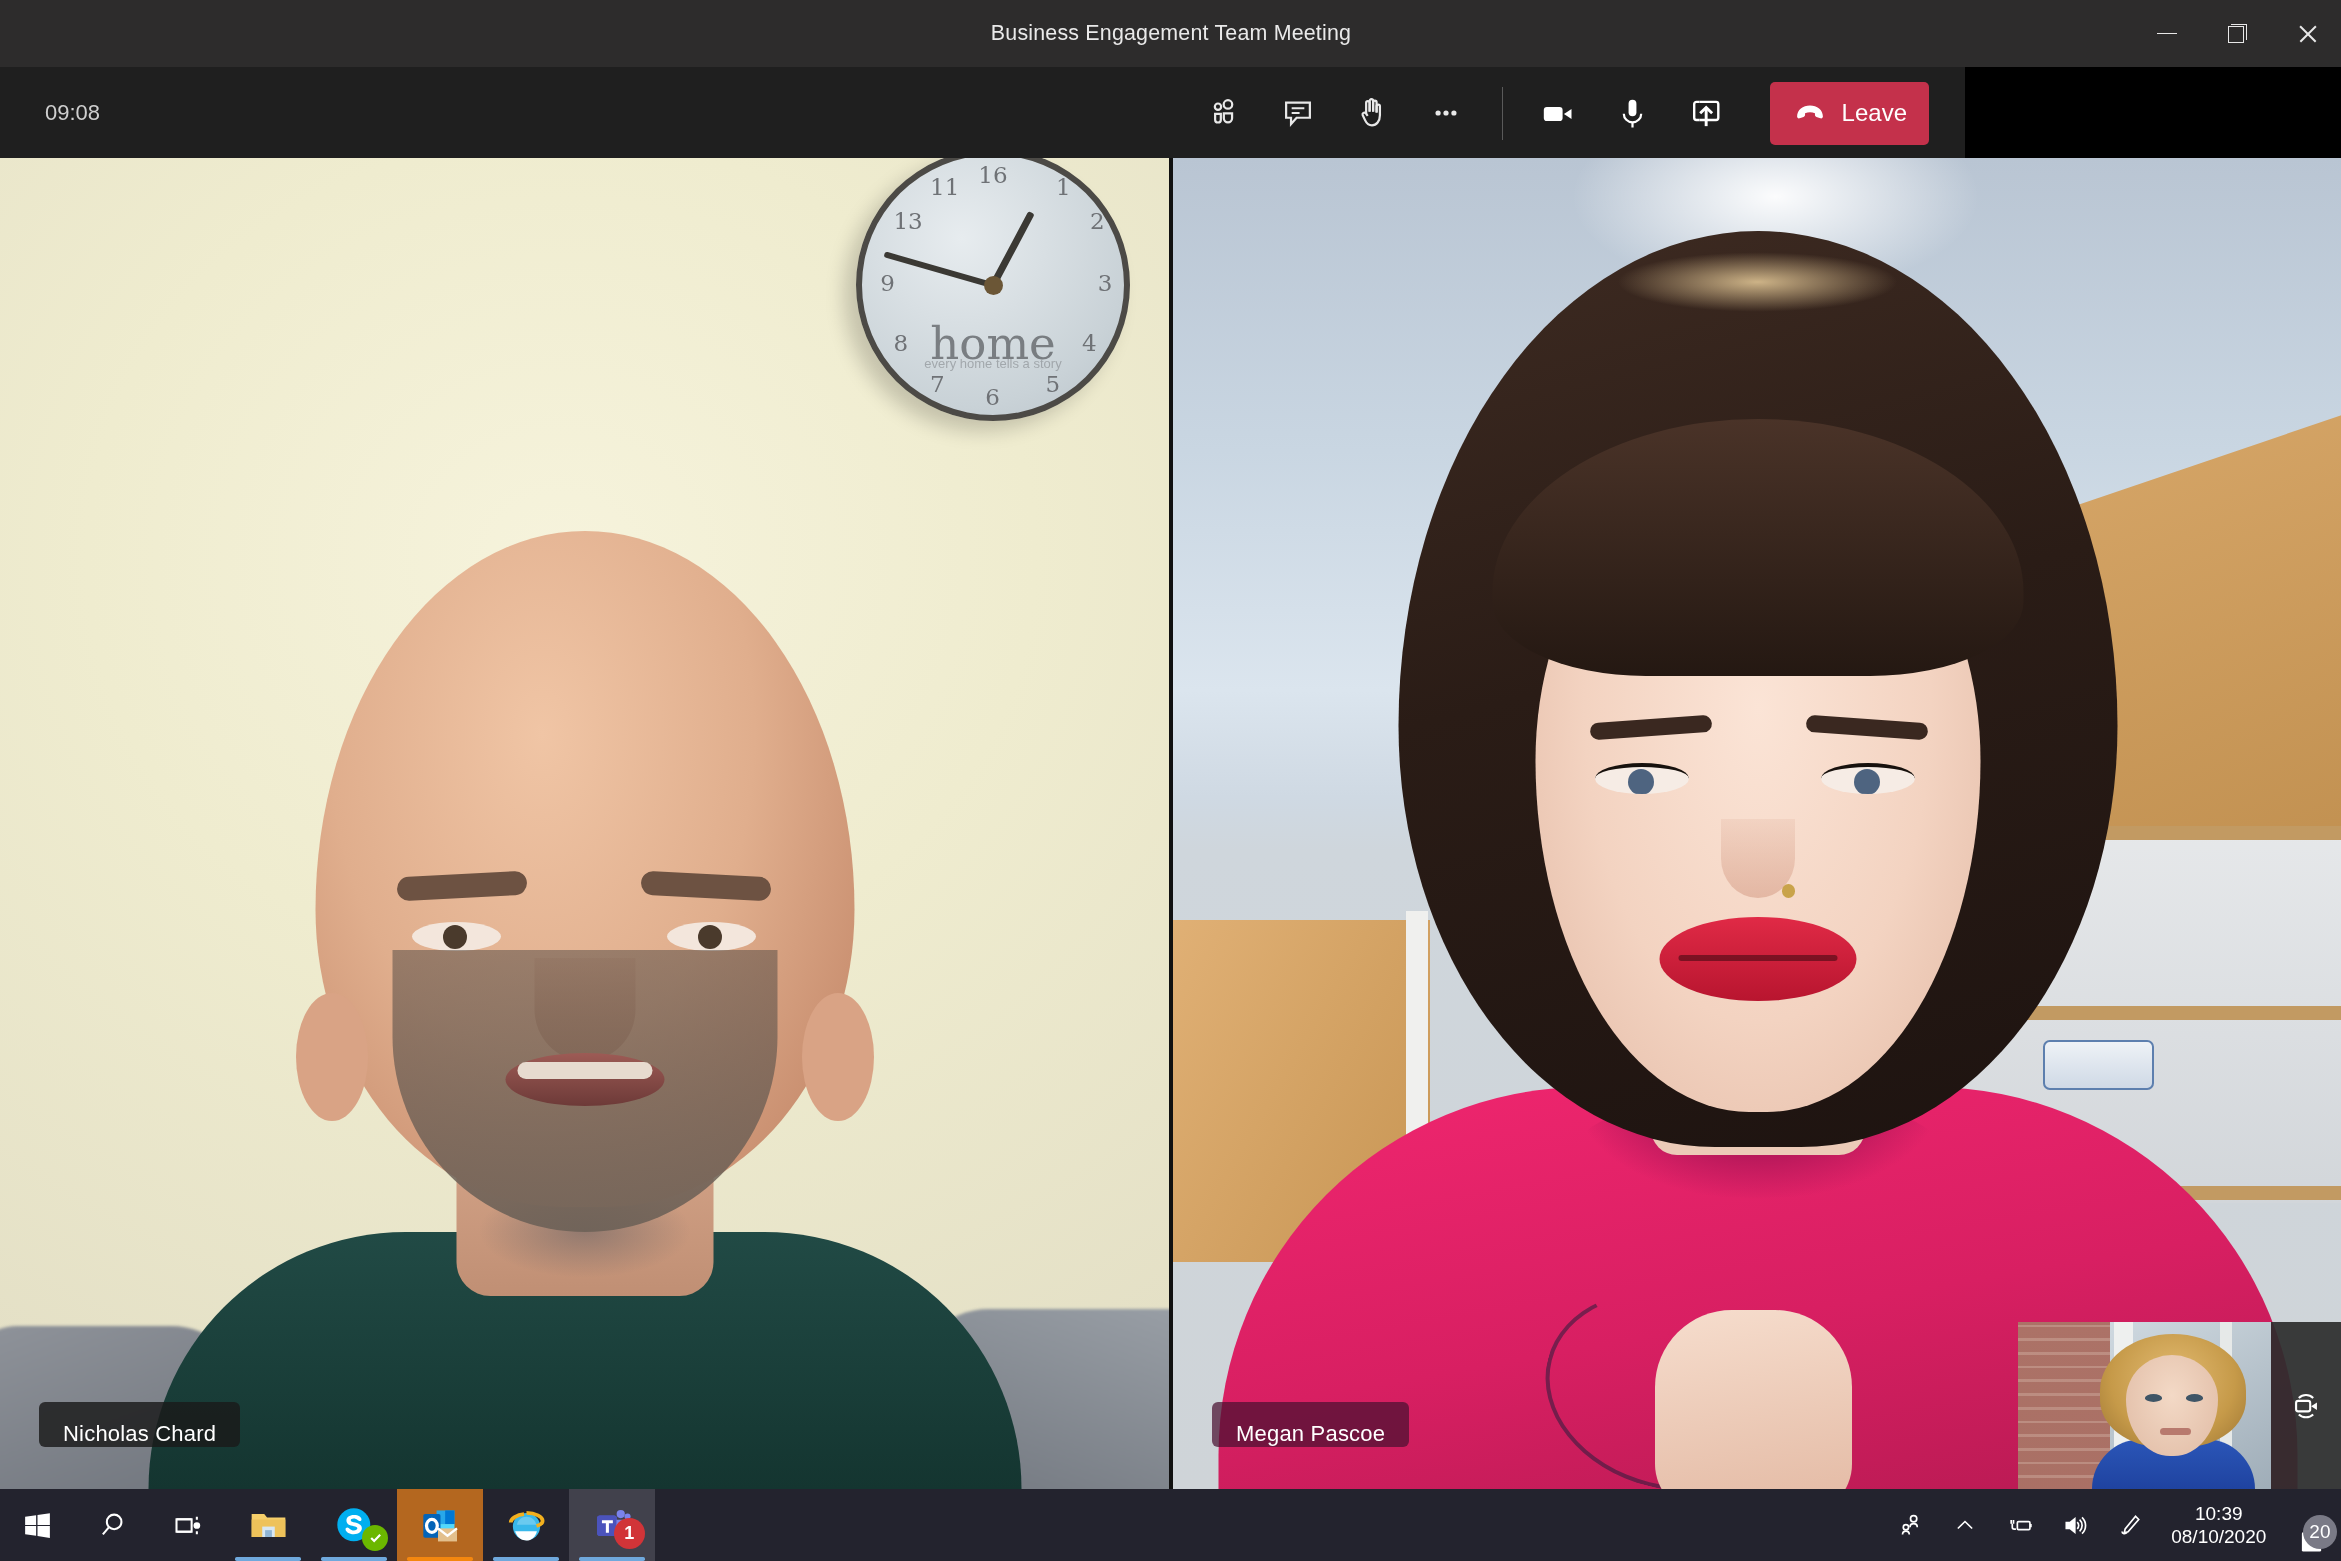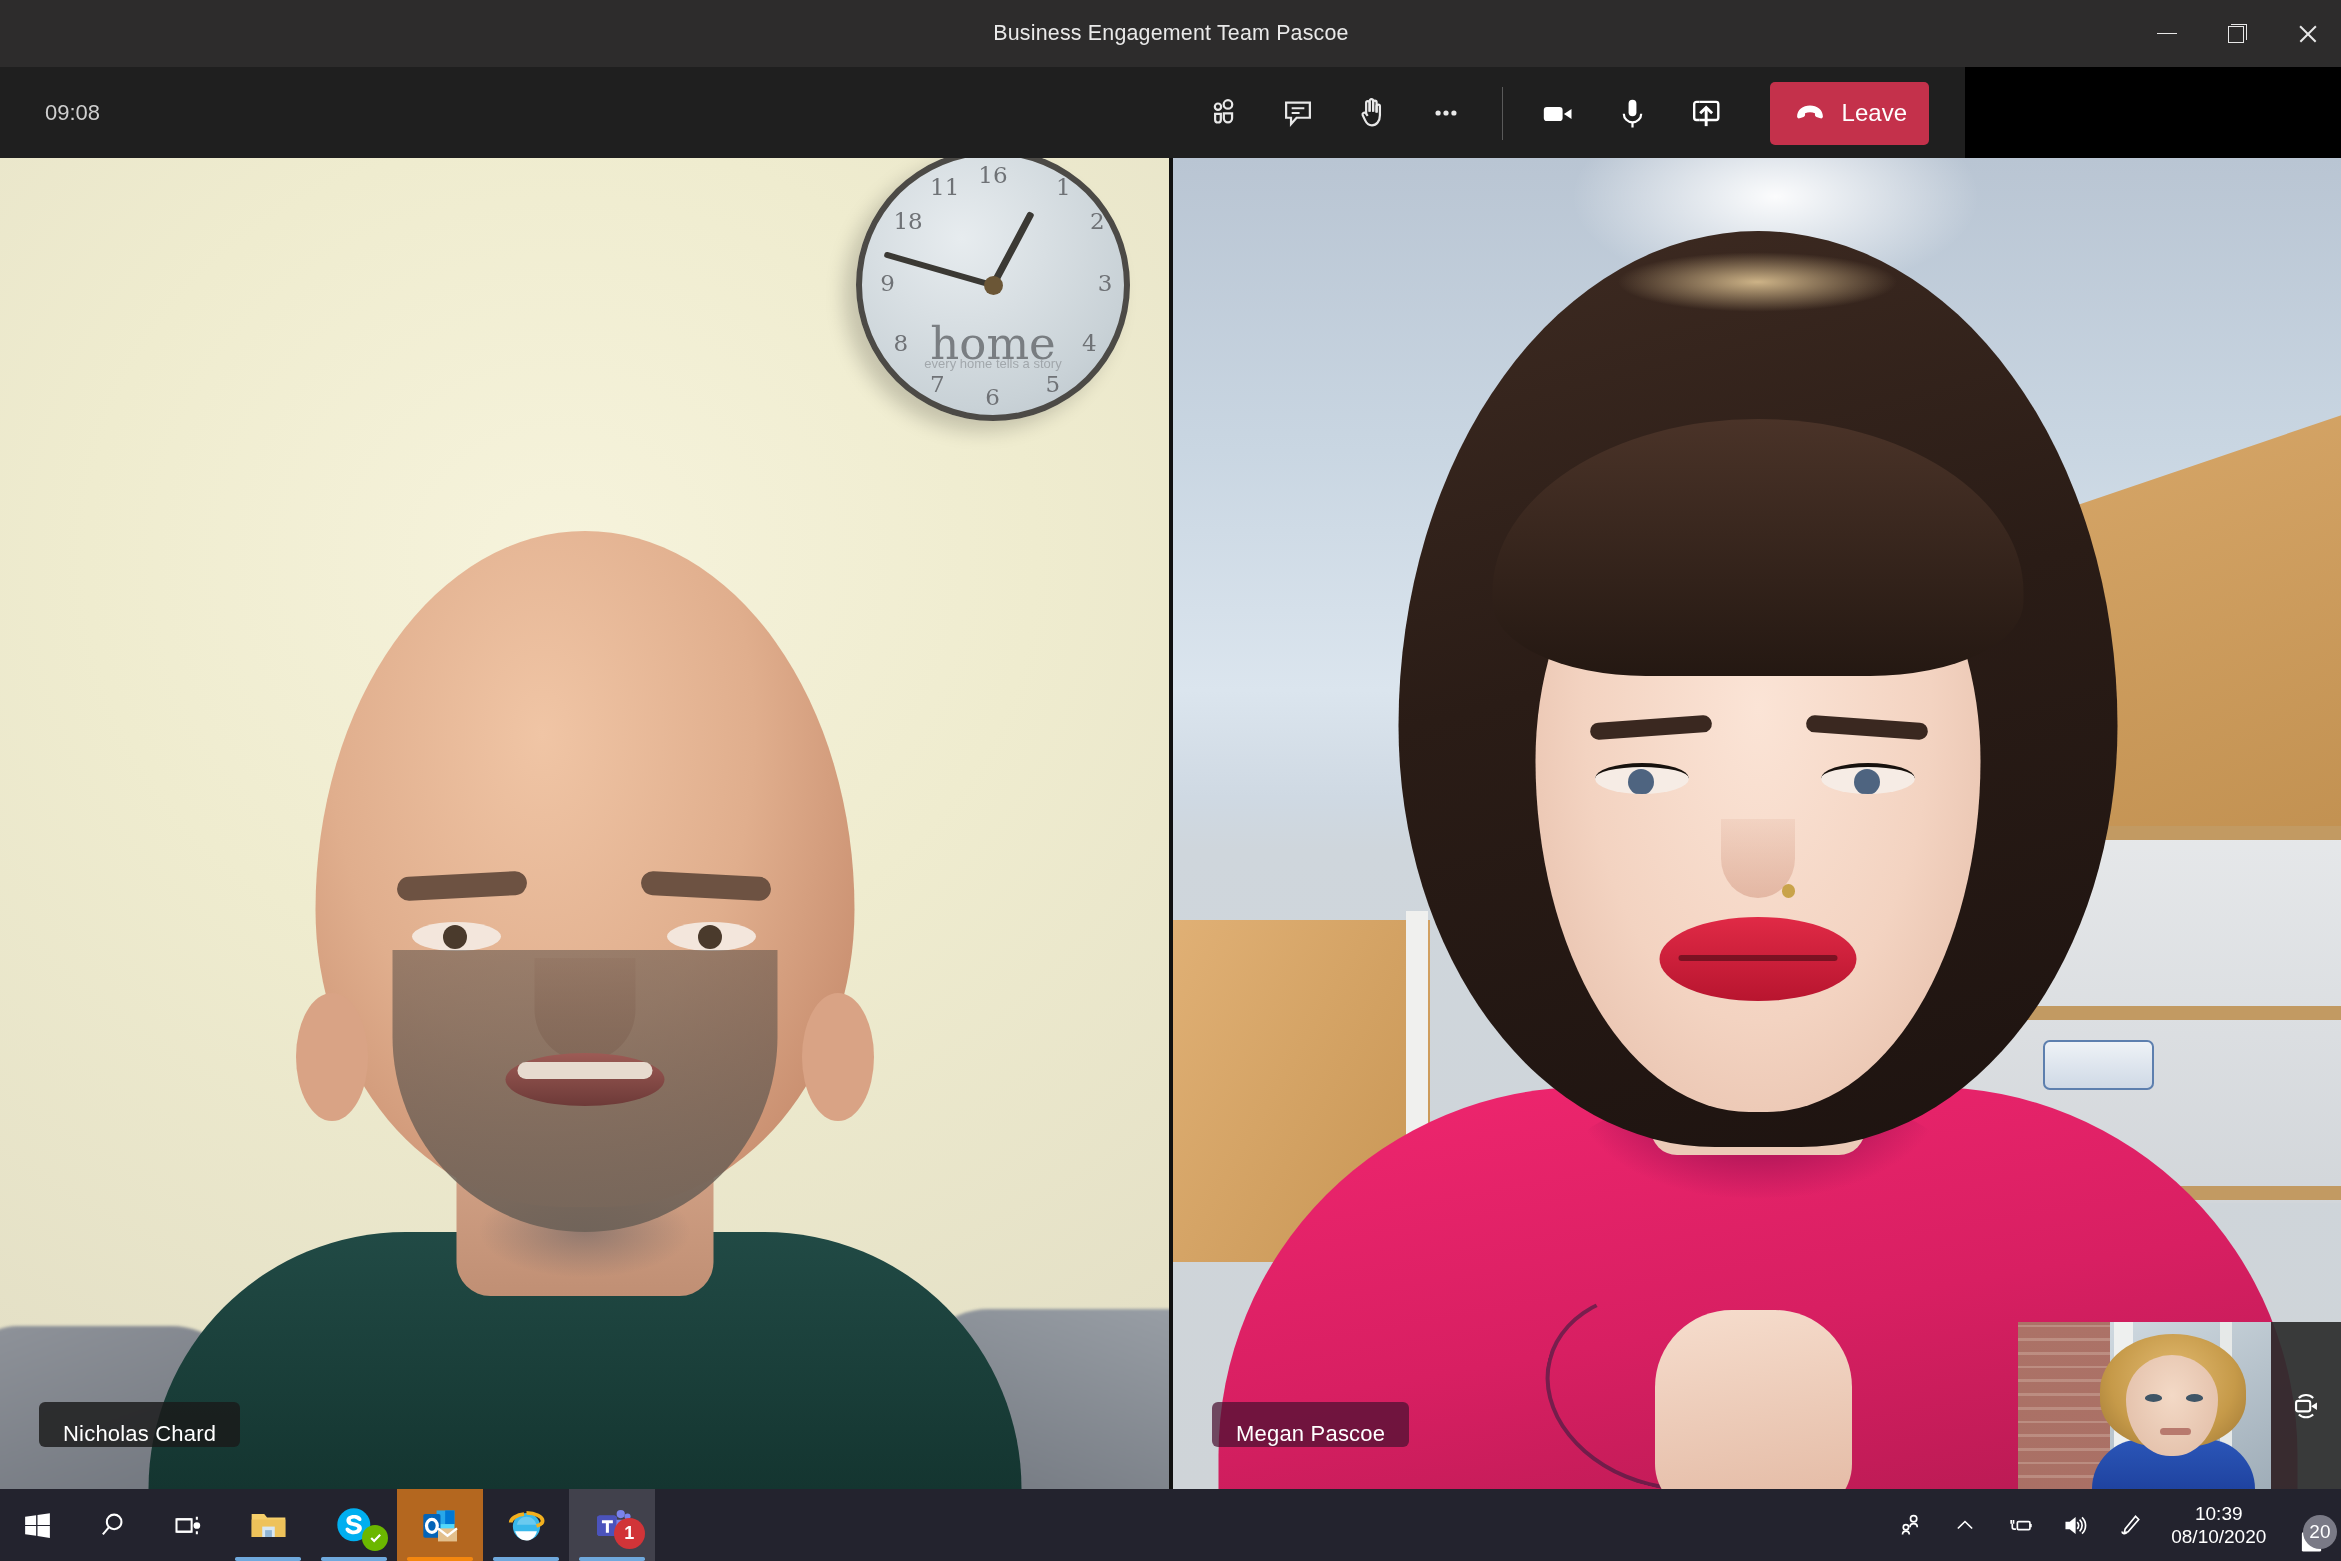--- a/index.html
+++ b/index.html
@@ -235,21 +235,21 @@
                 display:flex; align-items:flex-end; justify-content:center; }
   .notif-count { position:absolute; right:5.1px; bottom:10.3px; width:34px; height:34px; border-radius:50%;
                  background:#7a7a86; color:#fff; font-size:19px;
                  display:flex; align-items:center; justify-content:center; }
   svg { display:block; }
 </style>
 </head>
 <body>
 
 <div class="titlebar">
-  <div class="titlebar-title">Business Engagement Team Pascoe</div>
+  <div class="titlebar-title">Business Engagement Team Meeting</div>
   <div class="win-controls">
     <div class="win-btn">
         <span class="wc-min"></span>
       </div>
     <div class="win-btn">
         <span class="wc-res"></span>
       </div>
     <div class="win-btn">
         <span class="wc-close"></span>
       </div>
@@ -341,21 +341,21 @@
       <span class="clock-num" style="left:50%;top:6.8px;transform:translateX(-50%)">16</span>
       <span class="clock-num" style="left:74%;top:19px">1</span>
       <span class="clock-num" style="left:87%;top:53px">2</span>
       <span class="clock-num" style="left:90%;top:115px">3</span>
       <span class="clock-num" style="left:84%;top:175px">4</span>
       <span class="clock-num" style="left:70%;top:216px">5</span>
       <span class="clock-num" style="left:47%;top:229px">6</span>
       <span class="clock-num" style="left:26%;top:216px">7</span>
       <span class="clock-num" style="left:12%;top:175px">8</span>
       <span class="clock-num" style="left:7%;top:115px">9</span>
-      <span class="clock-num" style="left:12%;top:53px">18</span>
+      <span class="clock-num" style="left:12%;top:53px">13</span>
       <span class="clock-num" style="left:26%;top:19px">11</span>
       <span class="clock-word">home</span>
       <span class="clock-sub">every home tells a story</span>
       <span class="hand h-hour"></span>
       <span class="hand h-min"></span>
       <span class="clock-pin"></span>
     </div>
 
     <div>
       <div class="pA-shoulders"></div>

